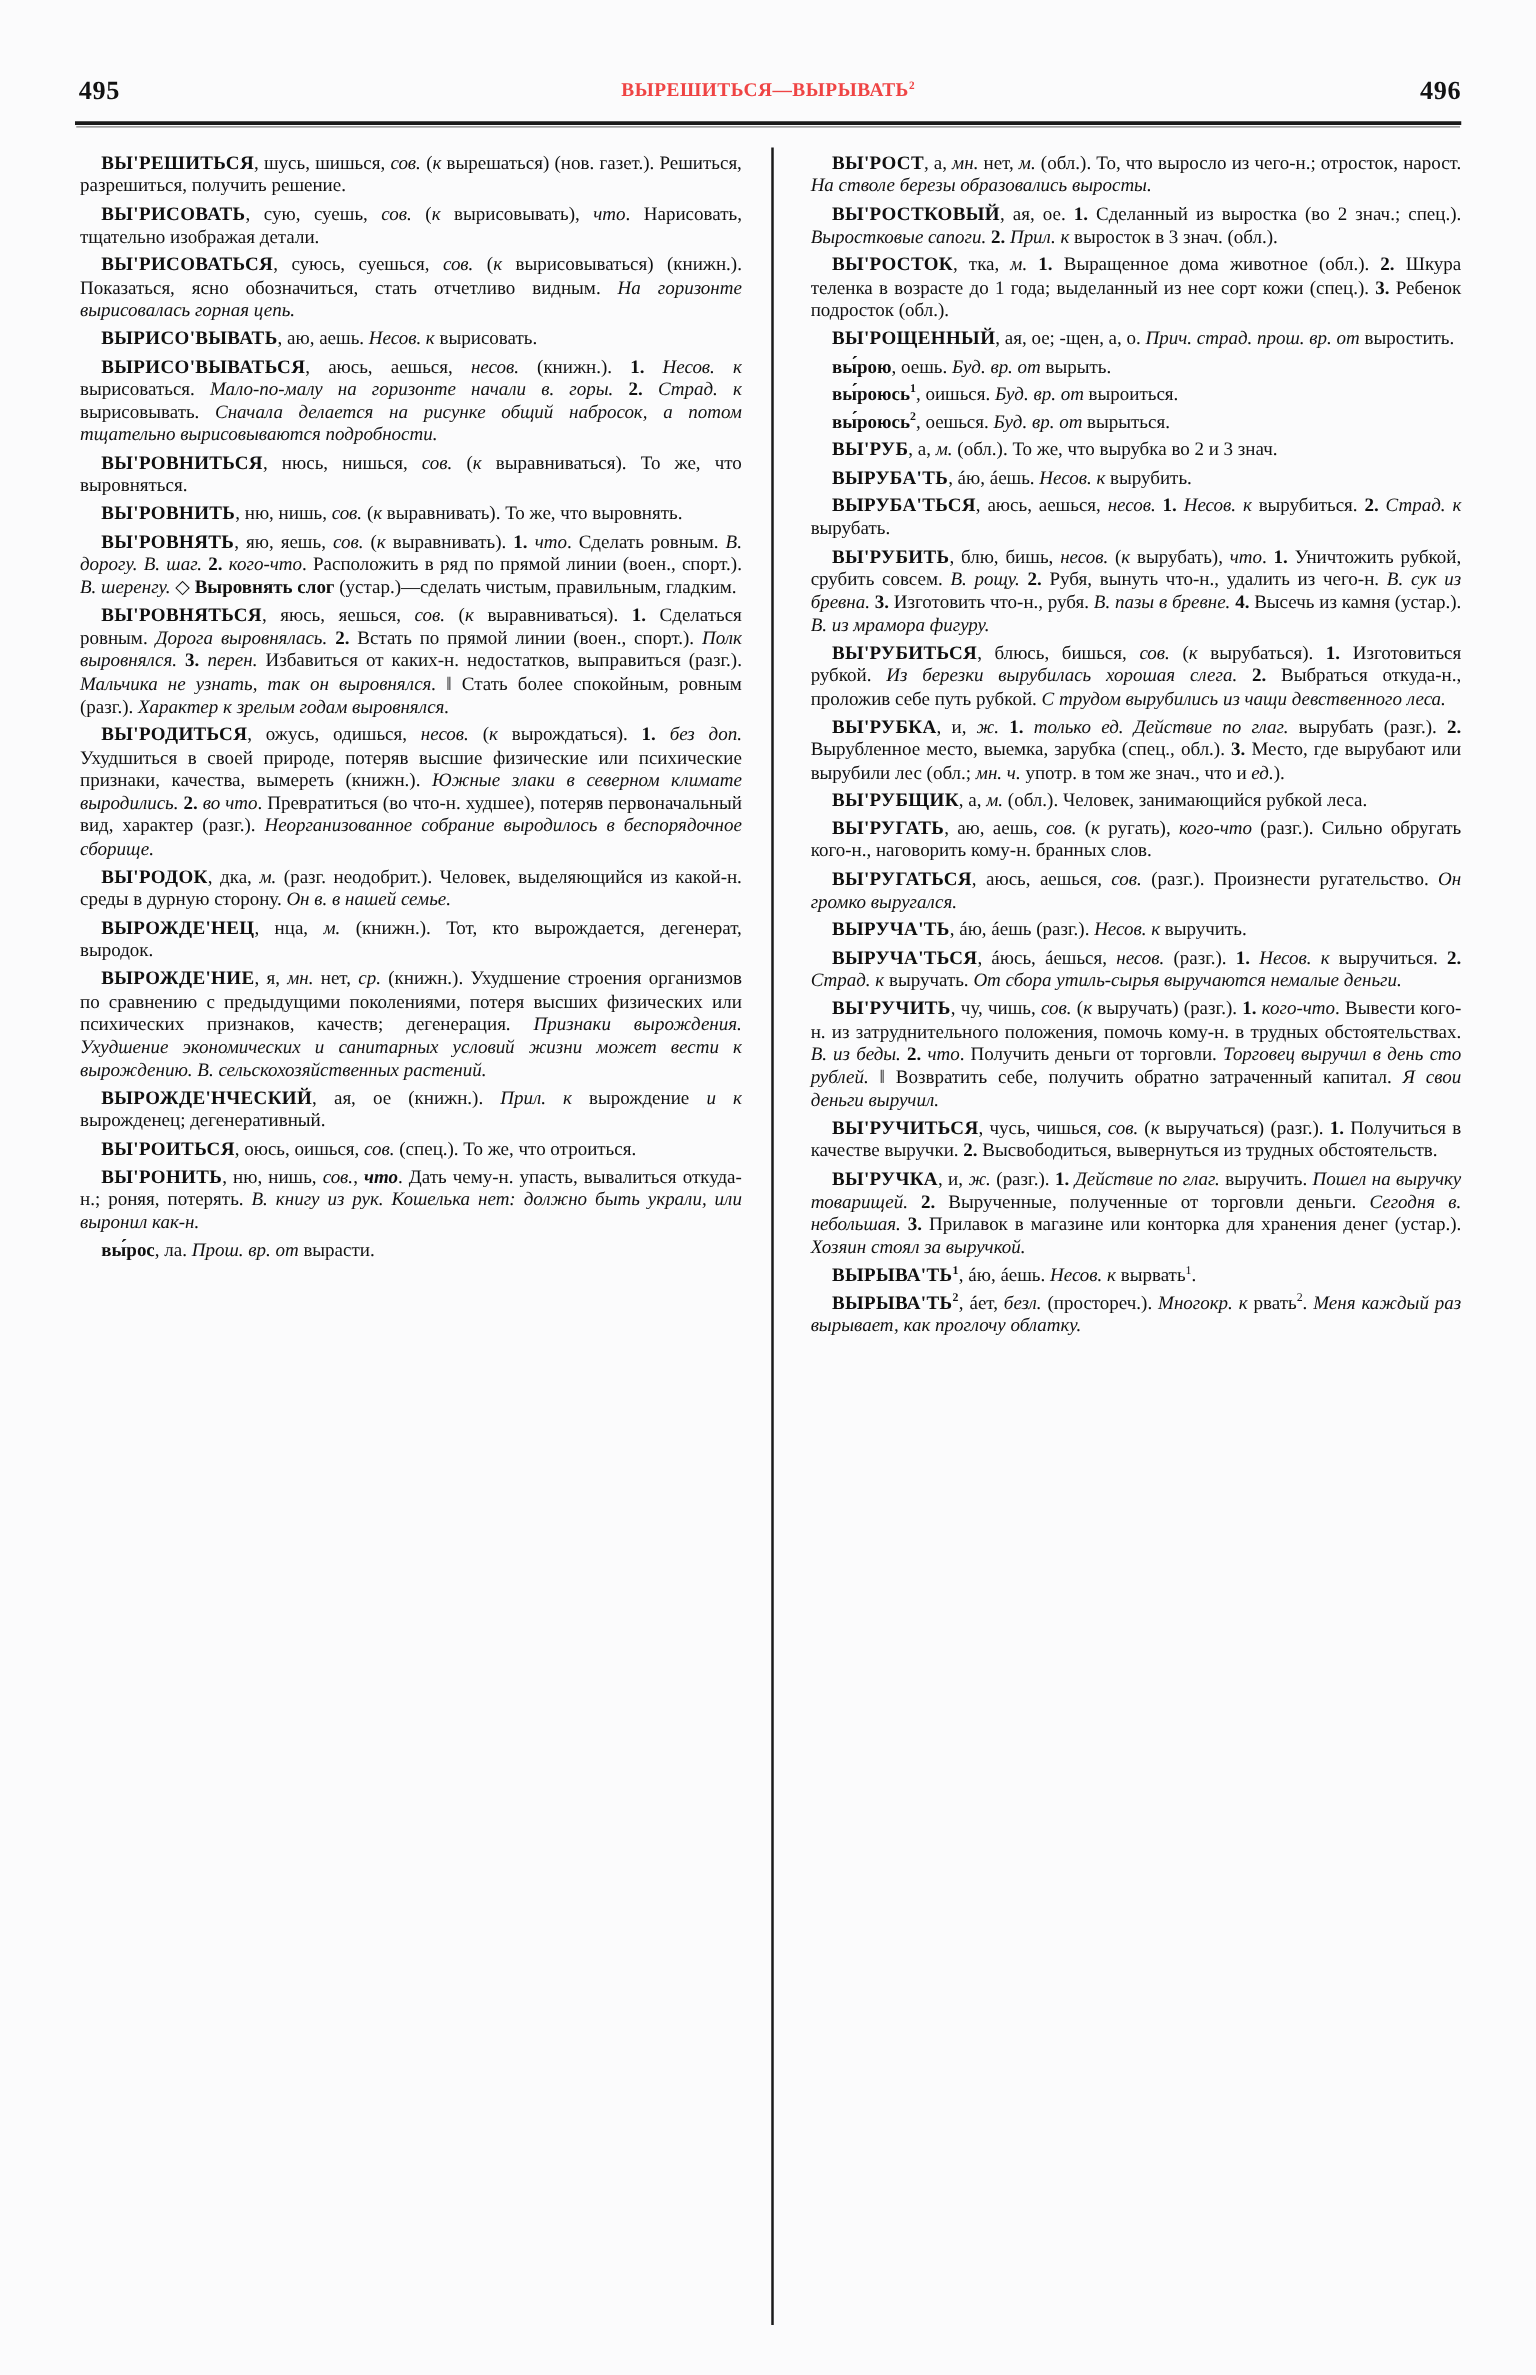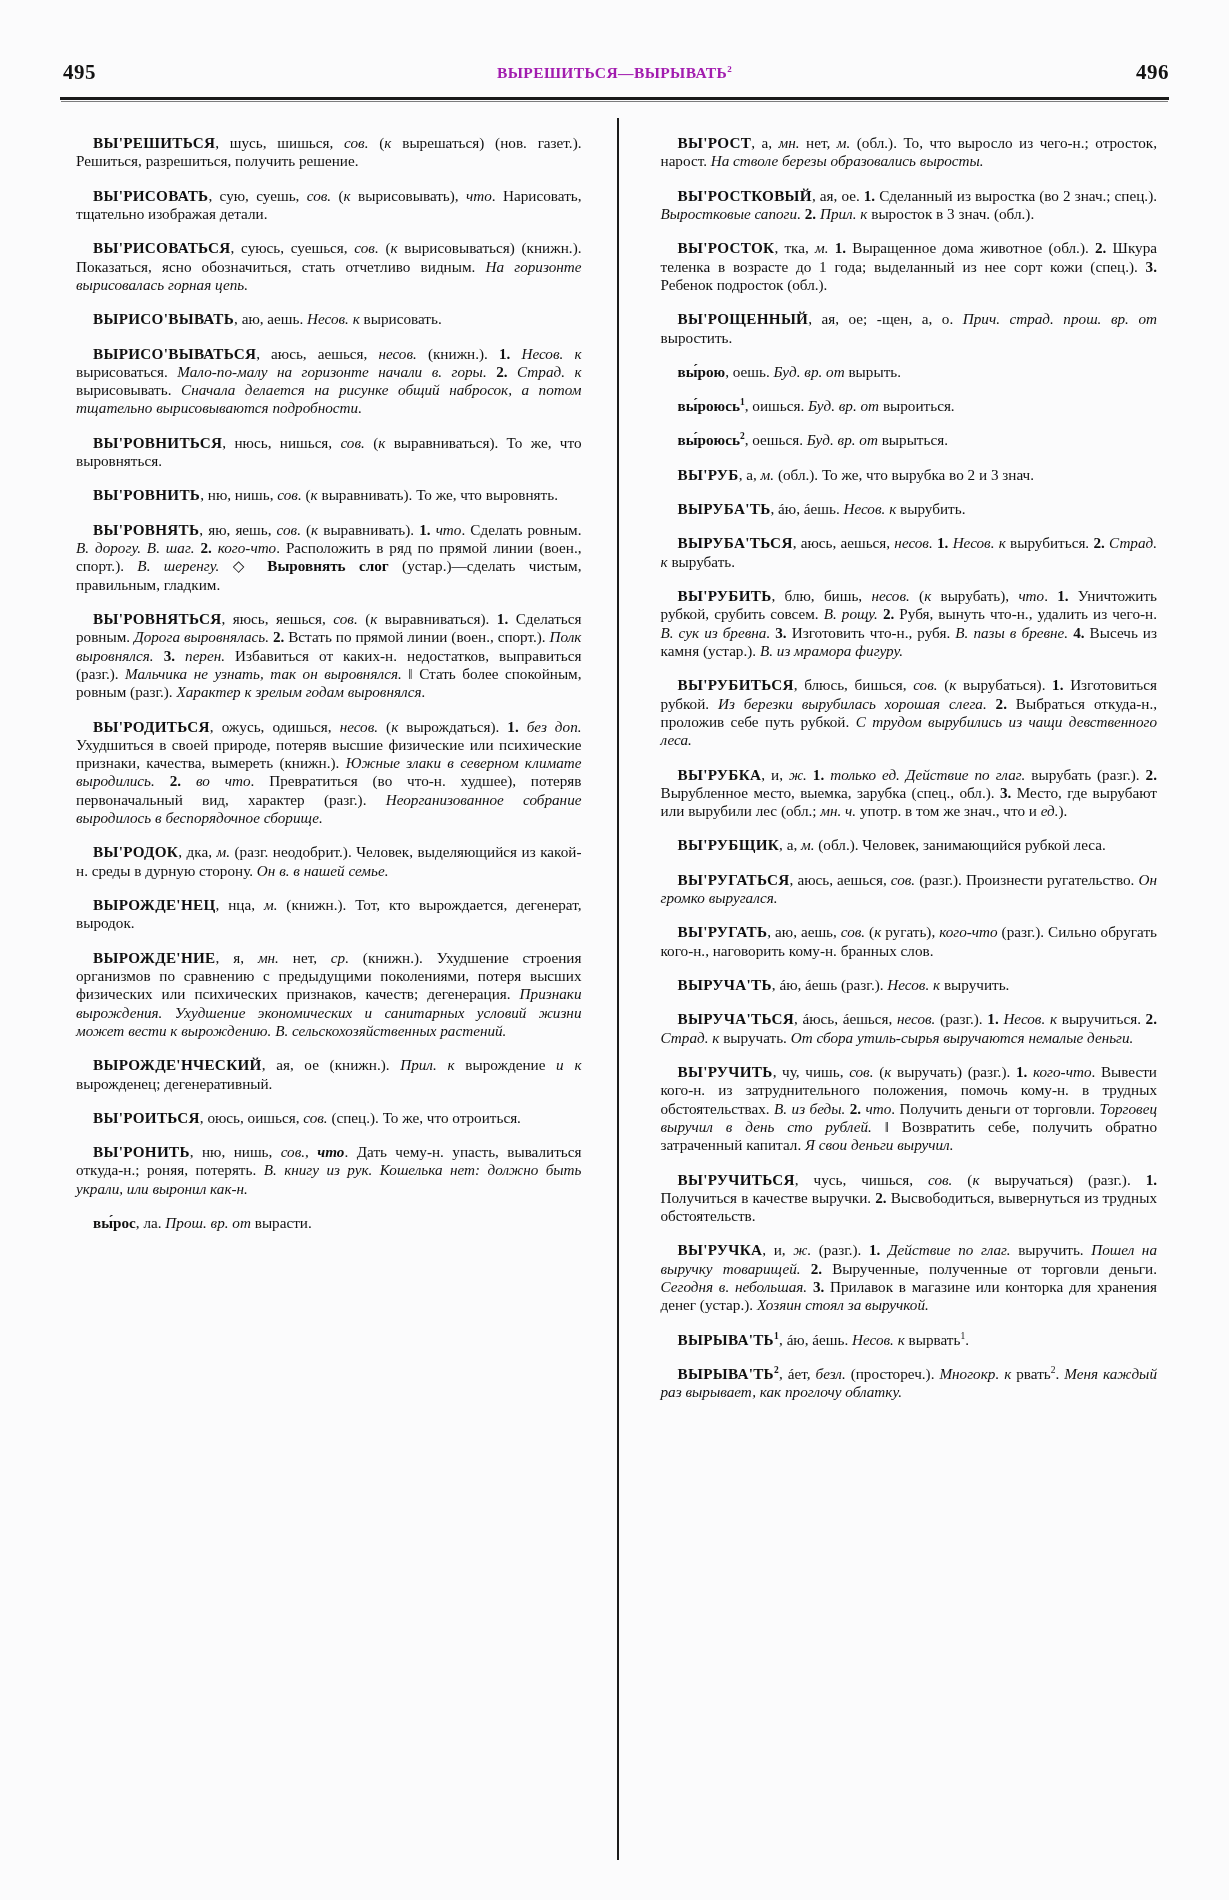--- a/index.html
+++ b/index.html
@@ -41,21 +41,21 @@
   .folio-left  { left: 3px; }
   .folio-right { right: 0px; }
   .head-title {
     position: absolute;
     left: 0; right: 0;
     top: 4px;
     text-align: center;
     font-weight: bold;
     font-size: 15.5px;
     letter-spacing: 0.4px;
-    color: #a21caf;
+    color: #ef4444;
   }
   .head-title sup {
     font-size: 9px;
     vertical-align: super;
   }
 
   .rule {
     position: absolute;
     left: 60px;
     right: 60px;
@@ -82,21 +82,21 @@
     line-height: 1.205;
     color: #101010;
     text-align: justify;
     -webkit-hyphens: manual;
     hyphens: manual;
   }
   .col-left  { padding-right: 19px; }
   .col-right { padding-left: 26px; border-left: 2px solid #1b1b1b; }
 
   .entry {
-    margin: 16px;
+    margin: 4px;
     text-indent: 17px;
     text-align: justify;
   }
   .hw {
     font-weight: bold;
     letter-spacing: 0.3px;
   }
   .it { font-style: italic; }
   .bi { font-weight: bold; font-style: italic; }
   .bn { font-weight: bold; }
@@ -143,22 +143,22 @@
         <p class="entry"><span class="bn">вы́рою</span>, оешь. <span class="it">Буд. вр. от</span> вырыть.</p>
         <p class="entry"><span class="bn">вы́роюсь<sup>1</sup></span>, оишься. <span class="it">Буд. вр. от</span> выроиться.</p>
         <p class="entry"><span class="bn">вы́роюсь<sup>2</sup></span>, оешься. <span class="it">Буд. вр. от</span> вырыться.</p>
         <p class="entry"><span class="hw">ВЫ'РУБ</span>, а, <span class="it">м.</span> (обл.). То же, что вырубка во 2 и 3 знач.</p>
         <p class="entry"><span class="hw">ВЫРУБА'ТЬ</span>, áю, áешь. <span class="it">Несов. к</span> вырубить.</p>
         <p class="entry"><span class="hw">ВЫРУБА'ТЬСЯ</span>, аюсь, аешься, <span class="it">несов.</span> <span class="bn">1.</span> <span class="it">Несов. к</span> вырубиться. <span class="bn">2.</span> <span class="it">Страд. к</span> вырубать.</p>
         <p class="entry"><span class="hw">ВЫ'РУБИТЬ</span>, блю, бишь, <span class="it">несов.</span> (<span class="it">к</span> вырубать), <span class="it">что</span>. <span class="bn">1.</span> Уничтожить рубкой, срубить совсем. <span class="it">В. рощу.</span> <span class="bn">2.</span> Рубя, вынуть что-н., удалить из чего-н. <span class="it">В. сук из бревна.</span> <span class="bn">3.</span> Изготовить что-н., рубя. <span class="it">В. пазы в бревне.</span> <span class="bn">4.</span> Высечь из камня (устар.). <span class="it">В. из мрамора фигуру.</span></p>
         <p class="entry"><span class="hw">ВЫ'РУБИТЬСЯ</span>, блюсь, бишься, <span class="it">сов.</span> (<span class="it">к</span> вырубаться). <span class="bn">1.</span> Изготовиться рубкой. <span class="it">Из березки вырубилась хорошая слега.</span> <span class="bn">2.</span> Выбраться откуда-н., проложив себе путь рубкой. <span class="it">С трудом вырубились из чащи девственного леса.</span></p>
         <p class="entry"><span class="hw">ВЫ'РУБКА</span>, и, <span class="it">ж.</span> <span class="bn">1.</span> <span class="it">только ед. Действие по глаг.</span> вырубать (разг.). <span class="bn">2.</span> Вырубленное место, выемка, зарубка (спец., обл.). <span class="bn">3.</span> Место, где вырубают или вырубили лес (обл.; <span class="it">мн. ч.</span> употр. в том же знач., что и <span class="it">ед.</span>).</p>
         <p class="entry"><span class="hw">ВЫ'РУБЩИК</span>, а, <span class="it">м.</span> (обл.). Человек, занимающийся рубкой леса.</p>
+        <p class="entry"><span class="hw">ВЫ'РУГАТЬ</span>, аю, аешь, <span class="it">сов.</span> (<span class="it">к</span> ругать), <span class="it">кого-что</span> (разг.). Сильно обругать кого-н., наговорить кому-н. бранных слов.</p>
         <p class="entry"><span class="hw">ВЫ'РУГАТЬСЯ</span>, аюсь, аешься, <span class="it">сов.</span> (разг.). Произнести ругательство. <span class="it">Он громко выругался.</span></p>
-        <p class="entry"><span class="hw">ВЫ'РУГАТЬ</span>, аю, аешь, <span class="it">сов.</span> (<span class="it">к</span> ругать), <span class="it">кого-что</span> (разг.). Сильно обругать кого-н., наговорить кому-н. бранных слов.</p>
         <p class="entry"><span class="hw">ВЫРУЧА'ТЬ</span>, áю, áешь (разг.). <span class="it">Несов. к</span> выручить.</p>
         <p class="entry"><span class="hw">ВЫРУЧА'ТЬСЯ</span>, áюсь, áешься, <span class="it">несов.</span> (разг.). <span class="bn">1.</span> <span class="it">Несов. к</span> выручиться. <span class="bn">2.</span> <span class="it">Страд. к</span> выручать. <span class="it">От сбора утиль-сырья выручаются немалые деньги.</span></p>
         <p class="entry"><span class="hw">ВЫ'РУЧИТЬ</span>, чу, чишь, <span class="it">сов.</span> (<span class="it">к</span> выручать) (разг.). <span class="bn">1.</span> <span class="it">кого-что</span>. Вывести кого-н. из затруднительного положения, помочь кому-н. в трудных обстоятельствах. <span class="it">В. из беды.</span> <span class="bn">2.</span> <span class="it">что</span>. Получить деньги от торговли. <span class="it">Торговец выручил в день сто рублей.</span> ǁ Возвратить себе, получить обратно затраченный капитал. <span class="it">Я свои деньги выручил.</span></p>
         <p class="entry"><span class="hw">ВЫ'РУЧИТЬСЯ</span>, чусь, чишься, <span class="it">сов.</span> (<span class="it">к</span> выручаться) (разг.). <span class="bn">1.</span> Получиться в качестве выручки. <span class="bn">2.</span> Высвободиться, вывернуться из трудных обстоятельств.</p>
         <p class="entry"><span class="hw">ВЫ'РУЧКА</span>, и, <span class="it">ж.</span> (разг.). <span class="bn">1.</span> <span class="it">Действие по глаг.</span> выручить. <span class="it">Пошел на выручку товарищей.</span> <span class="bn">2.</span> Вырученные, полученные от торговли деньги. <span class="it">Сегодня в. небольшая.</span> <span class="bn">3.</span> Прилавок в магазине или конторка для хранения денег (устар.). <span class="it">Хозяин стоял за выручкой.</span></p>
         <p class="entry"><span class="hw">ВЫРЫВА'ТЬ<sup>1</sup></span>, áю, áешь. <span class="it">Несов. к</span> вырвать<sup>1</sup>.</p>
         <p class="entry"><span class="hw">ВЫРЫВА'ТЬ<sup>2</sup></span>, áет, <span class="it">безл.</span> (простореч.). <span class="it">Многокр. к</span> рвать<sup>2</sup>. <span class="it">Меня каждый раз вырывает, как проглочу облатку.</span></p>
       </div>
   </div>
 

